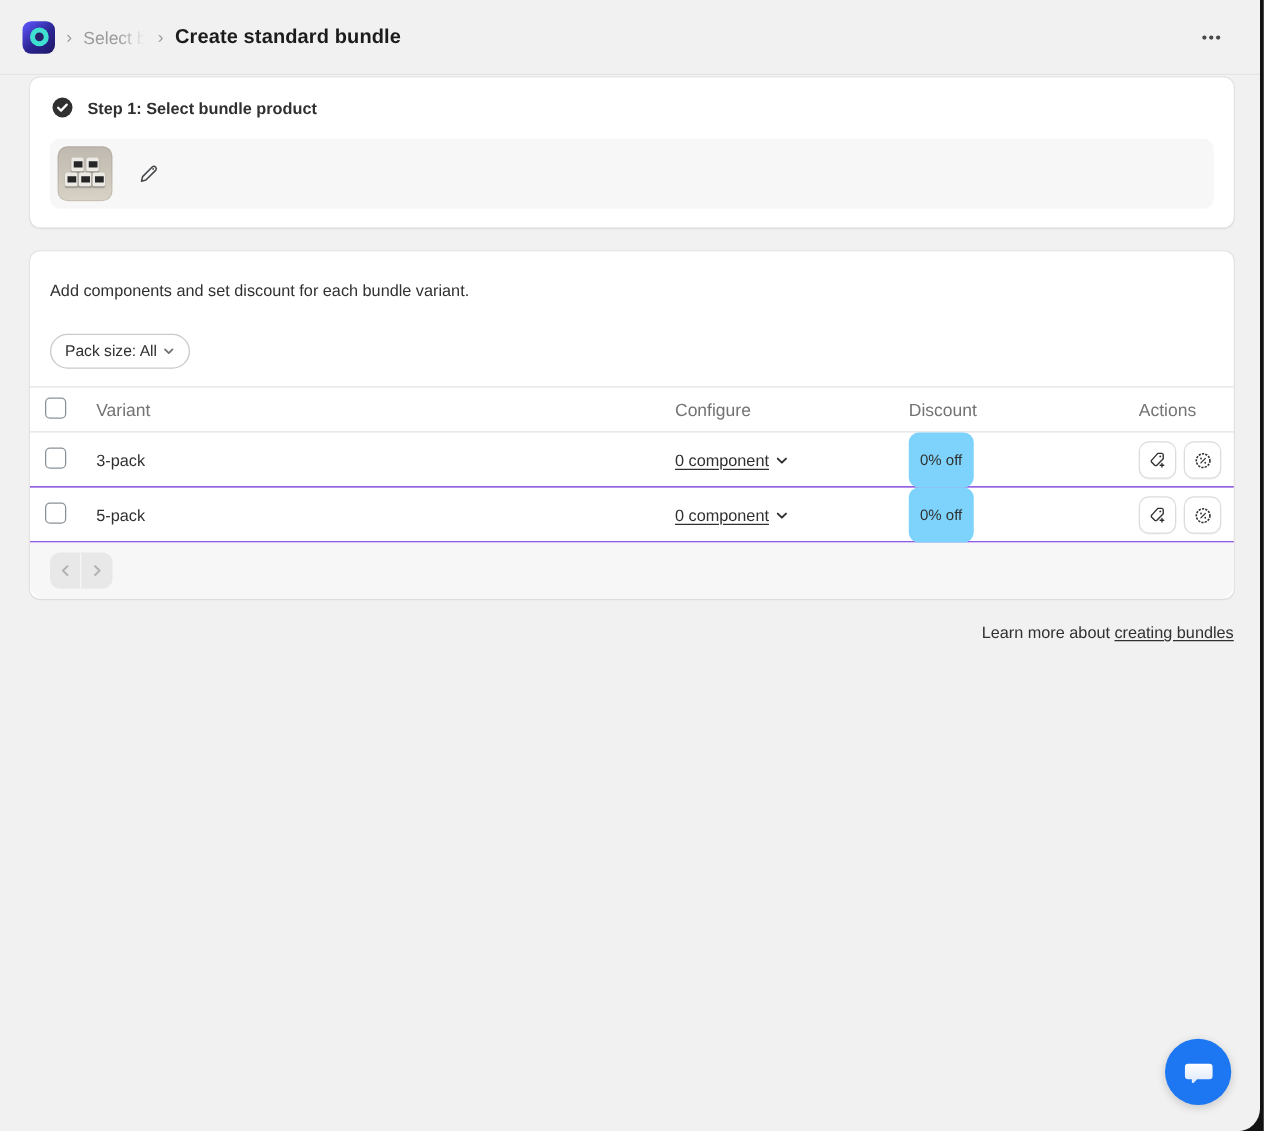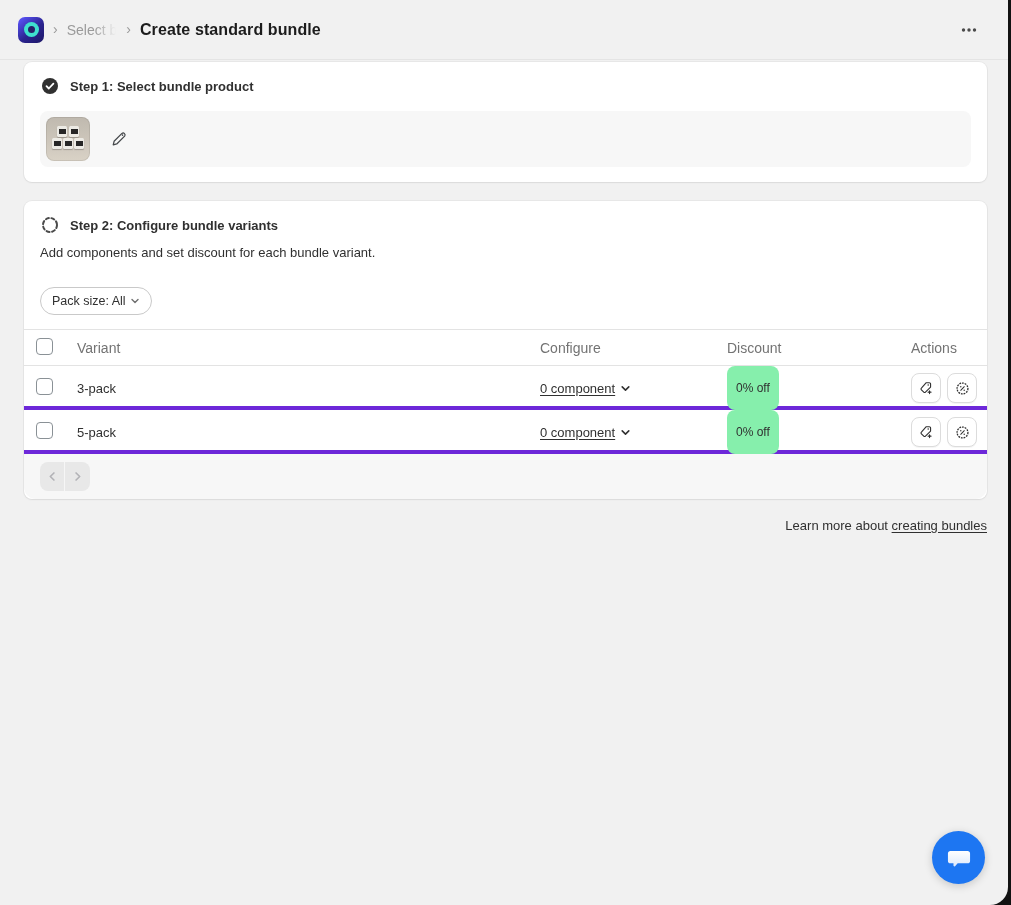--- a/index.html
+++ b/index.html
@@ -51,31 +51,31 @@
 
   
   .filter-row { padding:13px 16px 14px; border-bottom:1px solid #e3e3e3; }
   .pill { display:inline-flex; align-items:center; gap:4px; background:#fff;
           border:1px solid #c9c9c9; border-radius:14px; height:28px; padding:0 11px;
           font-size:12.5px; color:#303030; cursor:pointer; font-family:inherit; }
 
   .row-grid { display:grid; grid-template-columns:41px 463px 187px 184px 1fr;
               align-items:center; padding:0 12px; }
   .t-head { height:36px; border-bottom:1px solid #e3e3e3; font-size:14px; color:#737373; }
-  .t-row  { height:44px; border-bottom:4px solid #6d28d9; font-size:13px; color:#303030; }
+  .t-row  { height:44px; border-bottom:1px solid #6d28d9; font-size:13px; color:#303030; }
   .cell-actions { display:flex; justify-content:flex-end; }
   .th-actions { text-align:left; padding-right:10px; }
 
   .checkbox { width:17px; height:17px; border:1.7px solid #8a9196; border-radius:4px;
               background:#fff; display:inline-block; cursor:pointer; }
 
   .comp-link { display:inline-flex; align-items:center; gap:5px; cursor:pointer; }
   .comp-link u { color:#303030; text-decoration:underline; text-underline-offset:2px; }
 
-  .badge { display:inline-block; background:#86efac; color:#303030; border-radius:8px;
+  .badge { display:inline-block; background:#7dd3fc; color:#303030; border-radius:8px;
            font-size:12px; padding:15px 9px; }
 
   .act-btn { width:30px; height:30px; background:#fff; border:1px solid #dcdcdc; border-radius:8px;
              display:inline-flex; align-items:center; justify-content:center; cursor:pointer;
              box-shadow:0 1px 0 rgba(0,0,0,.04); }
   .act-btn + .act-btn { margin-left:6px; }
 
   .t-foot { height:45px; background:#f7f7f7; border-bottom-left-radius:12px;
             border-bottom-right-radius:12px; display:flex; align-items:center; padding:0 16px; }
   .pager { display:flex; background:#e8e8e8; border-radius:8px; overflow:hidden; }
@@ -153,26 +153,20 @@
             </svg>
           </button>
         </div>
       </div>
     </section>
 
     <div class="gap"></div>
 
     <section class="card">
       <div class="card-pad" style="padding-bottom:13px;">
-        <div class="step-head">
-          <svg width="20" height="20" viewBox="0 0 20 20">
-            <circle cx="10" cy="10" r="7" fill="none" stroke="#4a4a4a" stroke-width="2" stroke-dasharray="3.1 2.6" stroke-linecap="round"></circle>
-          </svg>
-          <h2>Step 2: Configure bundle variants</h2>
-        </div>
         <p class="step-desc">Add components and set discount for each bundle variant.</p>
       </div>
 
       <div class="filter-row">
         <button class="pill">
           <span>Pack size: All</span>
           <svg width="10" height="10" viewBox="0 0 10 10">
             <path d="M2 3.5l3 3 3-3" fill="none" stroke="#6f6f6f" stroke-width="1.4" stroke-linecap="round" stroke-linejoin="round"></path>
           </svg>
         </button>

